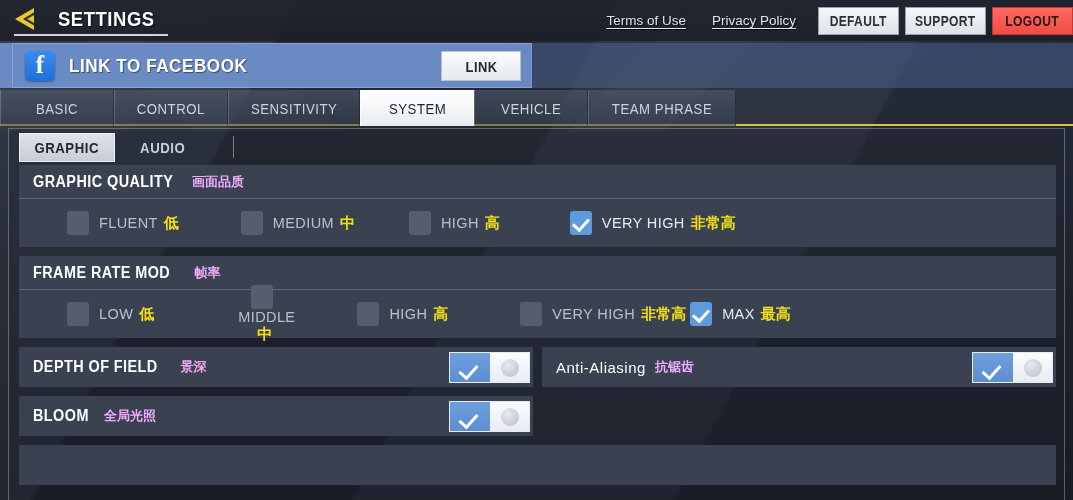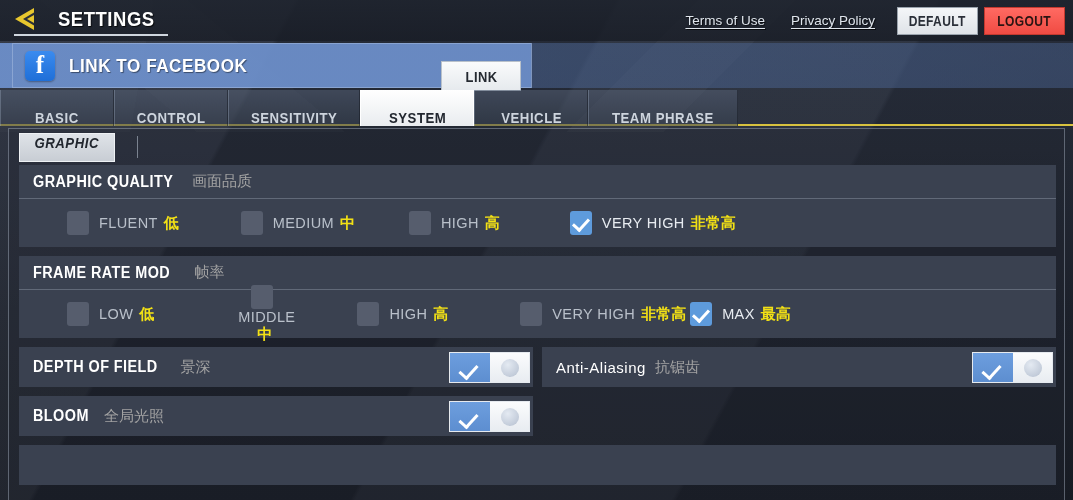--- a/index.html
+++ b/index.html
@@ -48,21 +48,21 @@
   .app-title {
     font-family: "Liberation Sans Narrow", "Liberation Sans", sans-serif;
     font-size: 21px; font-weight: bold; letter-spacing: 0.6px;
     color: #ffffff; transform: scaleX(0.88); transform-origin: left center;
     text-shadow: 1px 1px 1px rgba(0,0,0,0.8);
     white-space: nowrap;
   }
 
   .header-right {
     margin-left: auto; display: flex; align-items: center; gap: 0px;
-    padding-right: 8px; height: 41px;
+    height: 41px;
   }
   .hlink {
     font-size: 13.5px; color: #dfe5ec; text-decoration: underline;
     text-underline-offset: 3px; margin-right: 26px; white-space: nowrap;
     text-shadow: 1px 1px 1px rgba(0,0,0,0.7); cursor: pointer;
   }
   .hlink.last { margin-right: 16px; }
   .hbtn {
     width: 81px; height: 28px; margin-left: 6px;
     display: flex; align-items: center; justify-content: center;
@@ -99,45 +99,45 @@
     box-shadow: 0 1px 2px rgba(0,0,0,0.35);
   }
   .fb-text {
     margin-left: 14px;
     font-family: "Liberation Sans Narrow", "Liberation Sans", sans-serif;
     font-size: 19px; font-weight: bold; color: #ffffff; letter-spacing: 0.6px;
     transform: scaleX(0.9); transform-origin: left center;
     text-shadow: 1px 1px 1px rgba(0,0,0,0.45); white-space: nowrap;
   }
   .fb-btn {
-    position: absolute; right: 10px; top: 17px; width: 80px; height: 30px;
+    position: absolute; right: 10px; top: 7px; width: 80px; height: 30px;
     background: linear-gradient(180deg, #fafbfc 0%, #e6eaee 100%);
     border: 1px solid #b9c1ca;
     display: flex; align-items: center; justify-content: center;
     font-family: "Liberation Sans Narrow", "Liberation Sans", sans-serif;
     font-size: 15px; font-weight: bold; color: #242930; letter-spacing: 0.5px;
     cursor: pointer;
   }
   .fb-btn span { transform: scaleX(0.86); display: block; }
 
   
   .tabbar {
     position: absolute; left: 0; top: 90px; width: 1073px; height: 36px;
     display: flex; align-items: flex-start;
     border-bottom: 2px solid #d8c23f;
     z-index: 4;
   }
   .tab {
     height: 36px; min-width: 114px; padding: 0 16px;
-    display: flex; align-items: flex-end; justify-content: center;
+    display: flex; align-items: center; justify-content: center;
     background: linear-gradient(180deg, rgba(86,98,118,0.55) 0%, rgba(58,67,83,0.55) 100%);
     border-left: 1px solid rgba(160,175,195,0.35);
     border-right: 1px solid rgba(20,24,32,0.5);
     font-family: "Liberation Sans Narrow", "Liberation Sans", sans-serif;
-    font-size: 15px; font-weight: bold; color: #cdd4dd; letter-spacing: 0.6px;
+    font-size: 15px; font-weight: normal; color: #cdd4dd; letter-spacing: 0.6px;
     white-space: nowrap; cursor: pointer;
   }
   .tab span { transform: scaleX(0.88); display: block; }
   .tab.active {
     background: linear-gradient(180deg, #ffffff 0%, #e9ecef 100%);
     color: #22272f;
     border-left: 1px solid #ffffff; border-right: 1px solid #ffffff;
   }
 
   
@@ -147,24 +147,24 @@
     border: 1px solid rgba(170,182,198,0.45);
     border-bottom: none;
     z-index: 3;
   }
   .subtabbar {
     height: 36px; display: flex; align-items: center;
     padding-left: 10px; gap: 0px;
   }
   .subtab {
     width: 96px; height: 29px;
-    display: flex; align-items: flex-start; justify-content: center;
+    display: flex; align-items: center; justify-content: center;
     font-family: "Liberation Sans Narrow", "Liberation Sans", sans-serif;
     font-size: 15px; font-weight: bold; letter-spacing: 0.6px;
-    color: #c9d0d9; cursor: pointer; font-style: italic;
+    color: #c9d0d9; cursor: pointer;
   }
   .subtab span { transform: scaleX(0.88); display: block; }
   .subtab.active {
     background: linear-gradient(180deg, #dfe3e8 0%, #c8cdd4 100%);
     border: 1px solid #eef1f4; color: #22272f;
   }
   .subtab-sep {
     width: 1px; height: 22px; background: rgba(190,200,214,0.55); margin-left: 22px;
   }
 
@@ -181,21 +181,21 @@
   .card-title {
     height: 34px; display: flex; align-items: center; padding-left: 14px;
     border-bottom: 1px solid rgba(190,200,214,0.30);
   }
   .lbl-en {
     font-family: "Liberation Sans Narrow", "Liberation Sans", sans-serif;
     font-size: 16px; font-weight: bold; color: #ffffff; letter-spacing: 0.5px;
     transform: scaleX(0.9); transform-origin: left center; white-space: nowrap;
   }
   .lbl-cn {
-    font-size: 15px; font-weight: normal; color: #a3a3a3;
+    font-size: 13px; font-weight: bold; color: #f0abfc;
     margin-left: 3px; white-space: nowrap;
   }
   .lbl-cn.gap { margin-left: 9px; }
 
   .opt-row {
     height: 48px; display: flex; align-items: center; padding-left: 48px;
   }
   .opt {
     display: flex; align-items: center; white-space: nowrap;
   }
@@ -268,20 +268,23 @@
       </svg>
       <div class="app-title">SETTINGS</div>
     </div>
 
     <div class="header-right">
       <div class="hlink">Terms of Use</div>
       <div class="hlink last">Privacy Policy</div>
       <div class="hbtn">
           <span>DEFAULT</span>
         </div>
+      <div class="hbtn">
+          <span>SUPPORT</span>
+        </div>
       <div class="hbtn danger">
           <span>LOGOUT</span>
         </div>
     </div>
   </div>
 
   <div class="fb-bar">
     <div class="fb-inner">
       <div class="fb-icon">f</div>
       <div class="fb-text">LINK TO FACEBOOK</div>
@@ -310,20 +313,23 @@
       <div class="tab">
         <span>TEAM PHRASE</span>
       </div>
     </div>
 
   <div class="panel">
 
     <div class="subtabbar" id="subtabbar">
         <div class="subtab active">
           <span>GRAPHIC</span>
+        </div>
+        <div class="subtab">
+          <span>AUDIO</span>
         </div>
         <div class="subtab-sep"></div>
       </div>
 
     <div class="content">
 
       <div class="card">
         <div class="card-title">
           <span class="lbl-en">GRAPHIC QUALITY</span>
           <span class="lbl-cn">画面品质</span>

